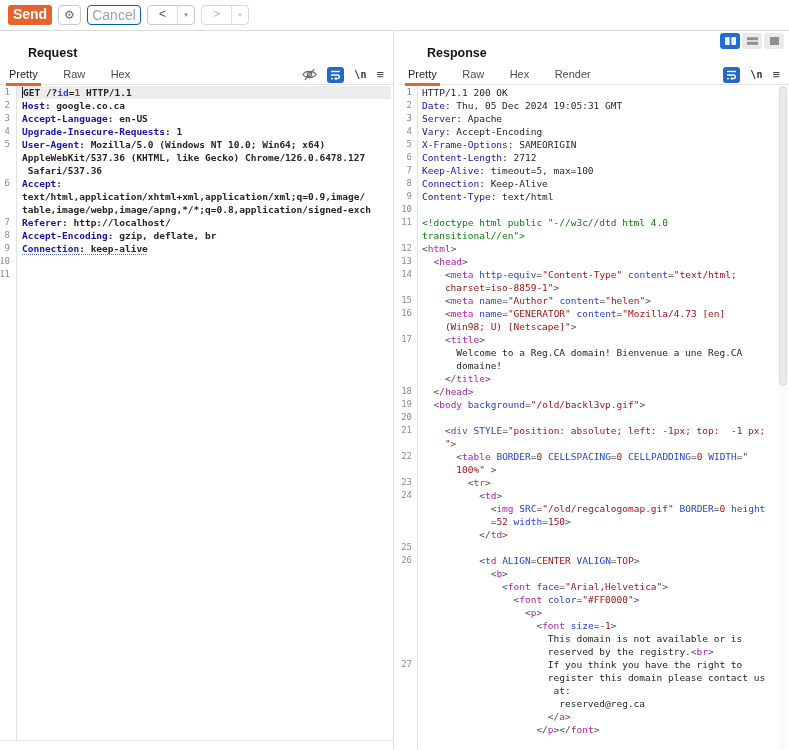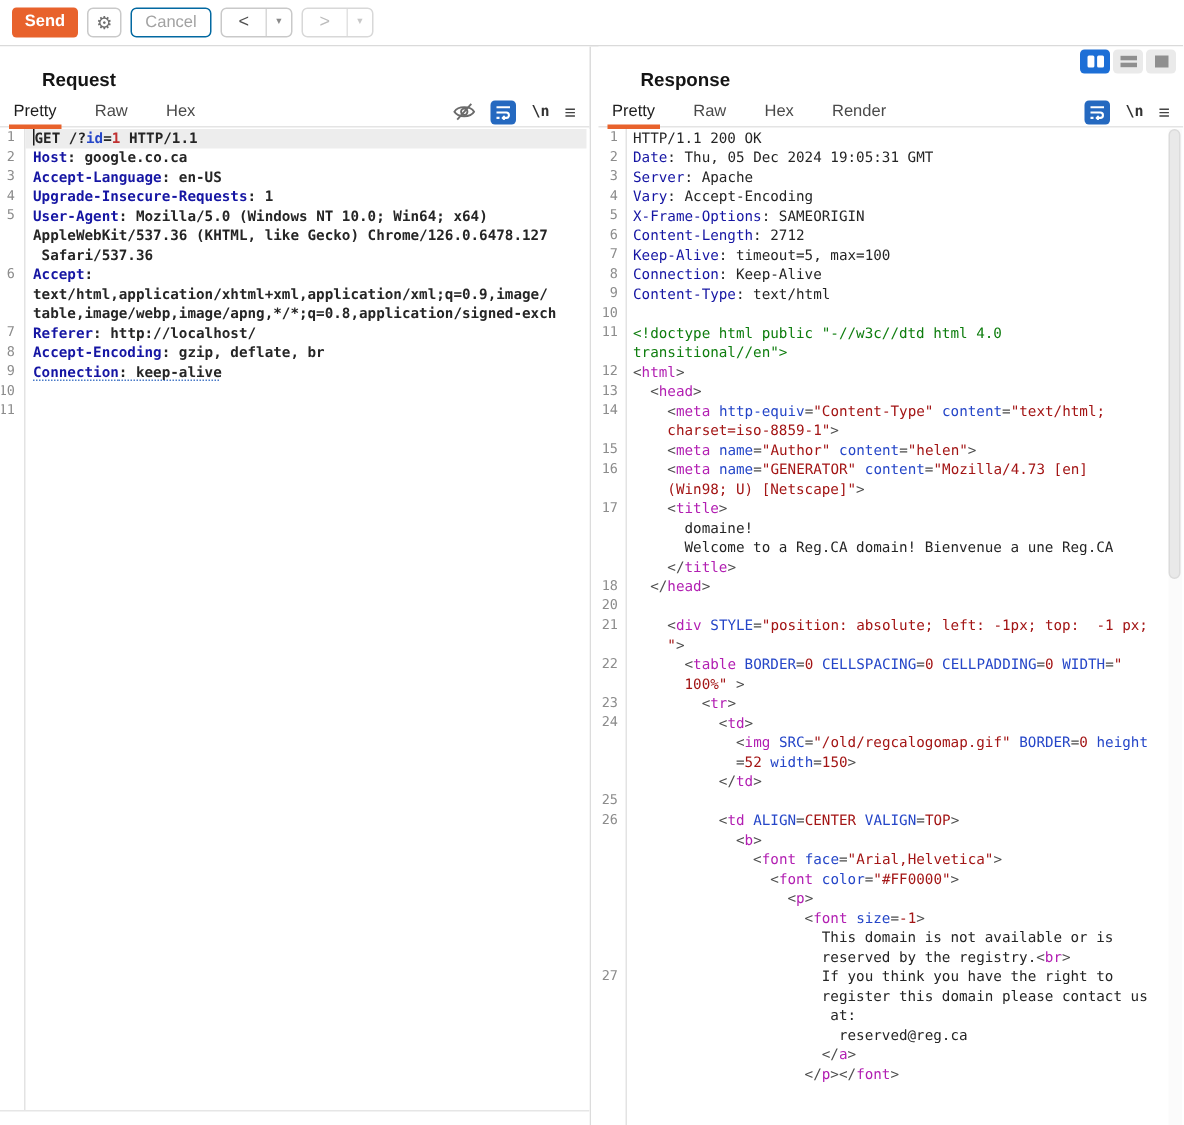--- a/index.html
+++ b/index.html
@@ -3,21 +3,21 @@
 <meta charset="utf-8">
 <style>
   html,body{margin:0;padding:0;background:#fff;}
   .screen{position:relative;width:789px;height:750px;background:#fff;overflow:hidden;
           font-family:"Liberation Sans",sans-serif;}
 
   
   .toolbar{position:absolute;left:0;top:0;width:789px;height:31px;background:#fff;
            border-bottom:1px solid #DADADA;box-sizing:border-box;}
   .btn{position:absolute;top:5px;height:20px;box-sizing:border-box;border-radius:3px;
-       text-align:center;font-size:11px;line-height:19px;cursor:default;}
+       text-align:center;font-size:14px;line-height:19px;cursor:default;}
   .btn-send{left:8px;width:44px;background:#E8622C;color:#fff;font-weight:bold;}
   .btn-gear{left:58px;width:23px;border:1px solid #C9C9C9;border-radius:4px;color:#6F6F6F;
             font-size:12px;line-height:18px;}
   .btn-cancel{left:87px;width:54px;border:1px solid #0369a1;border-radius:4px;color:#A2A2A2;}
   .nav-group{position:absolute;top:5px;height:20px;border:1px solid #C9C9C9;border-radius:4px;
              box-sizing:border-box;display:flex;background:#fff;}
   .nav-back{left:147px;width:48px;}
   .nav-fwd{left:201px;width:48px;border-color:#D8D8D8;}
   .nav-main{width:29px;text-align:center;font-size:12px;color:#4F4F4F;line-height:17px;
             border-right:1px solid #D8D8D8;}
@@ -199,24 +199,25 @@
         <div class="row"><span class="ln">11</span><span class="txt"><span class="c-d">&lt;!doctype html public "-//w3c//dtd html 4.0</span></span></div>
         <div class="row"><span class="ln"></span><span class="txt"><span class="c-d">transitional//en"&gt;</span></span></div>
         <div class="row"><span class="ln">12</span><span class="txt"><span class="c-g">&lt;</span><span class="c-m">html</span><span class="c-g">&gt;</span></span></div>
         <div class="row"><span class="ln">13</span><span class="txt"><span class="c-k">  </span><span class="c-g">&lt;</span><span class="c-m">head</span><span class="c-g">&gt;</span></span></div>
         <div class="row"><span class="ln">14</span><span class="txt"><span class="c-k">    </span><span class="c-g">&lt;</span><span class="c-m">meta</span><span class="c-k"> </span><span class="c-a">http-equiv</span><span class="c-g">=</span><span class="c-r">"Content-Type"</span><span class="c-k"> </span><span class="c-a">content</span><span class="c-g">=</span><span class="c-r">"text/html;</span></span></div>
         <div class="row"><span class="ln"></span><span class="txt"><span class="c-r">    charset=iso-8859-1"</span><span class="c-g">&gt;</span></span></div>
         <div class="row"><span class="ln">15</span><span class="txt"><span class="c-k">    </span><span class="c-g">&lt;</span><span class="c-m">meta</span><span class="c-k"> </span><span class="c-a">name</span><span class="c-g">=</span><span class="c-r">"Author"</span><span class="c-k"> </span><span class="c-a">content</span><span class="c-g">=</span><span class="c-r">"helen"</span><span class="c-g">&gt;</span></span></div>
         <div class="row"><span class="ln">16</span><span class="txt"><span class="c-k">    </span><span class="c-g">&lt;</span><span class="c-m">meta</span><span class="c-k"> </span><span class="c-a">name</span><span class="c-g">=</span><span class="c-r">"GENERATOR"</span><span class="c-k"> </span><span class="c-a">content</span><span class="c-g">=</span><span class="c-r">"Mozilla/4.73 [en]</span></span></div>
         <div class="row"><span class="ln"></span><span class="txt"><span class="c-r">    (Win98; U) [Netscape]"</span><span class="c-g">&gt;</span></span></div>
         <div class="row"><span class="ln">17</span><span class="txt"><span class="c-k">    </span><span class="c-g">&lt;</span><span class="c-m">title</span><span class="c-g">&gt;</span></span></div>
+        <div class="row"><span class="ln"></span><span class="txt"><span class="c-k">      Welcome to a Reg.CA domain! Bienvenue a une Reg.CA</span></span></div>
         <div class="row"><span class="ln"></span><span class="txt"><span class="c-k">      domaine!</span></span></div>
-        <div class="row"><span class="ln"></span><span class="txt"><span class="c-k">      Welcome to a Reg.CA domain! Bienvenue a une Reg.CA</span></span></div>
         <div class="row"><span class="ln"></span><span class="txt"><span class="c-k">    </span><span class="c-g">&lt;/</span><span class="c-m">title</span><span class="c-g">&gt;</span></span></div>
         <div class="row"><span class="ln">18</span><span class="txt"><span class="c-k">  </span><span class="c-g">&lt;/</span><span class="c-m">head</span><span class="c-g">&gt;</span></span></div>
+        <div class="row"><span class="ln">19</span><span class="txt"><span class="c-k">  </span><span class="c-g">&lt;</span><span class="c-m">body</span><span class="c-k"> </span><span class="c-a">background</span><span class="c-g">=</span><span class="c-r">"/old/backl3vp.gif"</span><span class="c-g">&gt;</span></span></div>
         <div class="row"><span class="ln">20</span><span class="txt"></span></div>
         <div class="row"><span class="ln">21</span><span class="txt"><span class="c-k">    </span><span class="c-g">&lt;</span><span class="c-m">div</span><span class="c-k"> </span><span class="c-a">STYLE</span><span class="c-g">=</span><span class="c-r">"position: absolute; left: -1px; top:  -1 px;</span></span></div>
         <div class="row"><span class="ln"></span><span class="txt"><span class="c-r">    "</span><span class="c-g">&gt;</span></span></div>
         <div class="row"><span class="ln">22</span><span class="txt"><span class="c-k">      </span><span class="c-g">&lt;</span><span class="c-m">table</span><span class="c-k"> </span><span class="c-a">BORDER</span><span class="c-g">=</span><span class="c-r">0</span><span class="c-k"> </span><span class="c-a">CELLSPACING</span><span class="c-g">=</span><span class="c-r">0</span><span class="c-k"> </span><span class="c-a">CELLPADDING</span><span class="c-g">=</span><span class="c-r">0</span><span class="c-k"> </span><span class="c-a">WIDTH</span><span class="c-g">=</span><span class="c-r">"</span></span></div>
         <div class="row"><span class="ln"></span><span class="txt"><span class="c-r">      100%"</span><span class="c-k"> </span><span class="c-g">&gt;</span></span></div>
         <div class="row"><span class="ln">23</span><span class="txt"><span class="c-k">        </span><span class="c-g">&lt;</span><span class="c-m">tr</span><span class="c-g">&gt;</span></span></div>
         <div class="row"><span class="ln">24</span><span class="txt"><span class="c-k">          </span><span class="c-g">&lt;</span><span class="c-m">td</span><span class="c-g">&gt;</span></span></div>
         <div class="row"><span class="ln"></span><span class="txt"><span class="c-k">            </span><span class="c-g">&lt;</span><span class="c-m">img</span><span class="c-k"> </span><span class="c-a">SRC</span><span class="c-g">=</span><span class="c-r">"/old/regcalogomap.gif"</span><span class="c-k"> </span><span class="c-a">BORDER</span><span class="c-g">=</span><span class="c-r">0</span><span class="c-k"> </span><span class="c-a">height</span></span></div>
         <div class="row"><span class="ln"></span><span class="txt"><span class="c-k">            </span><span class="c-g">=</span><span class="c-r">52</span><span class="c-k"> </span><span class="c-a">width</span><span class="c-g">=</span><span class="c-r">150</span><span class="c-g">&gt;</span></span></div>
         <div class="row"><span class="ln"></span><span class="txt"><span class="c-k">          </span><span class="c-g">&lt;/</span><span class="c-m">td</span><span class="c-g">&gt;</span></span></div>

